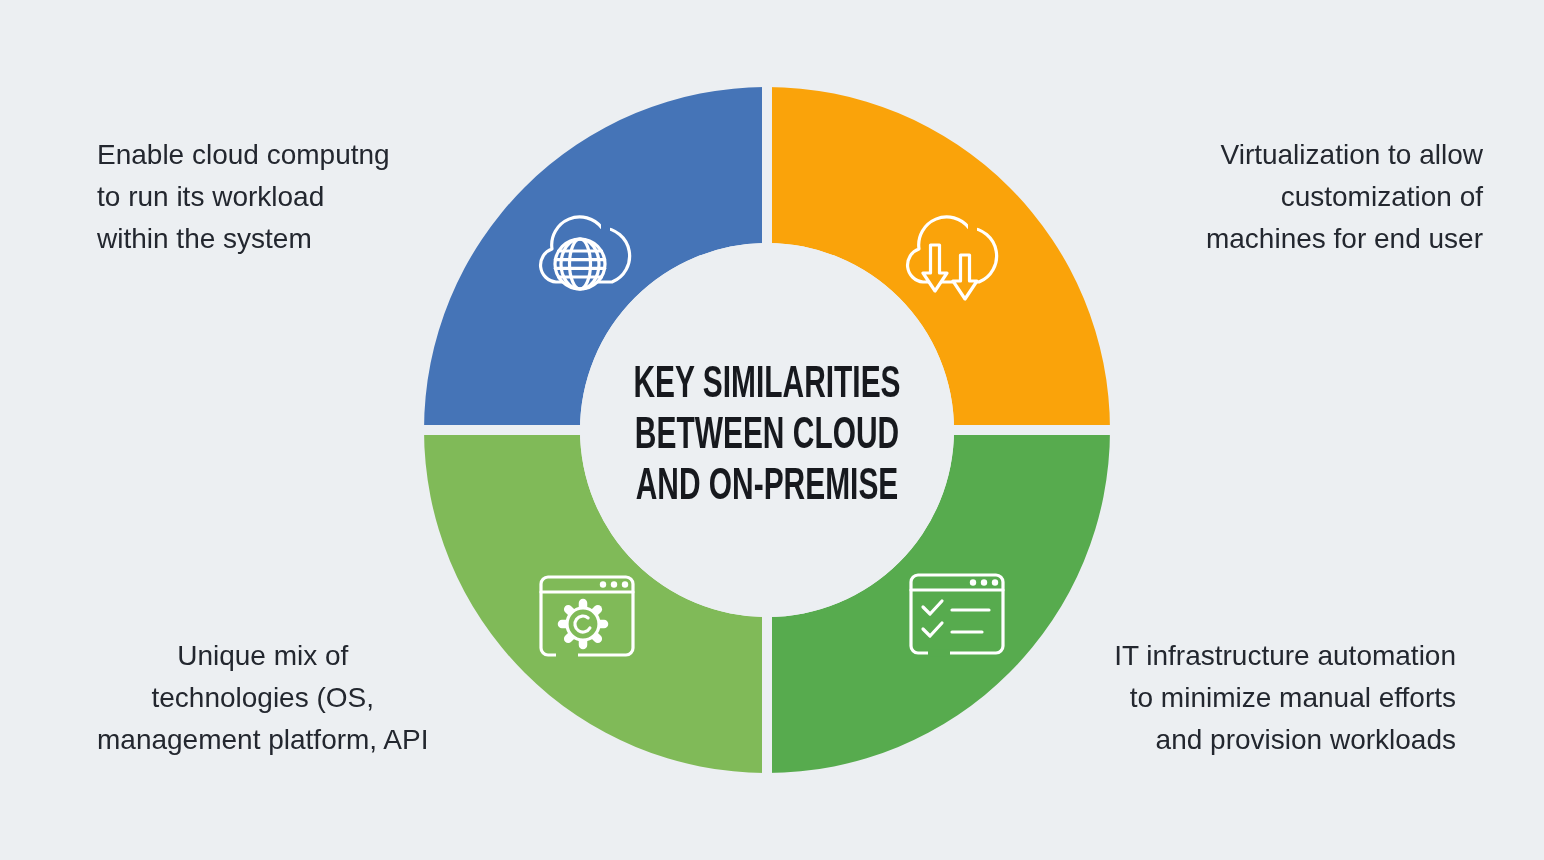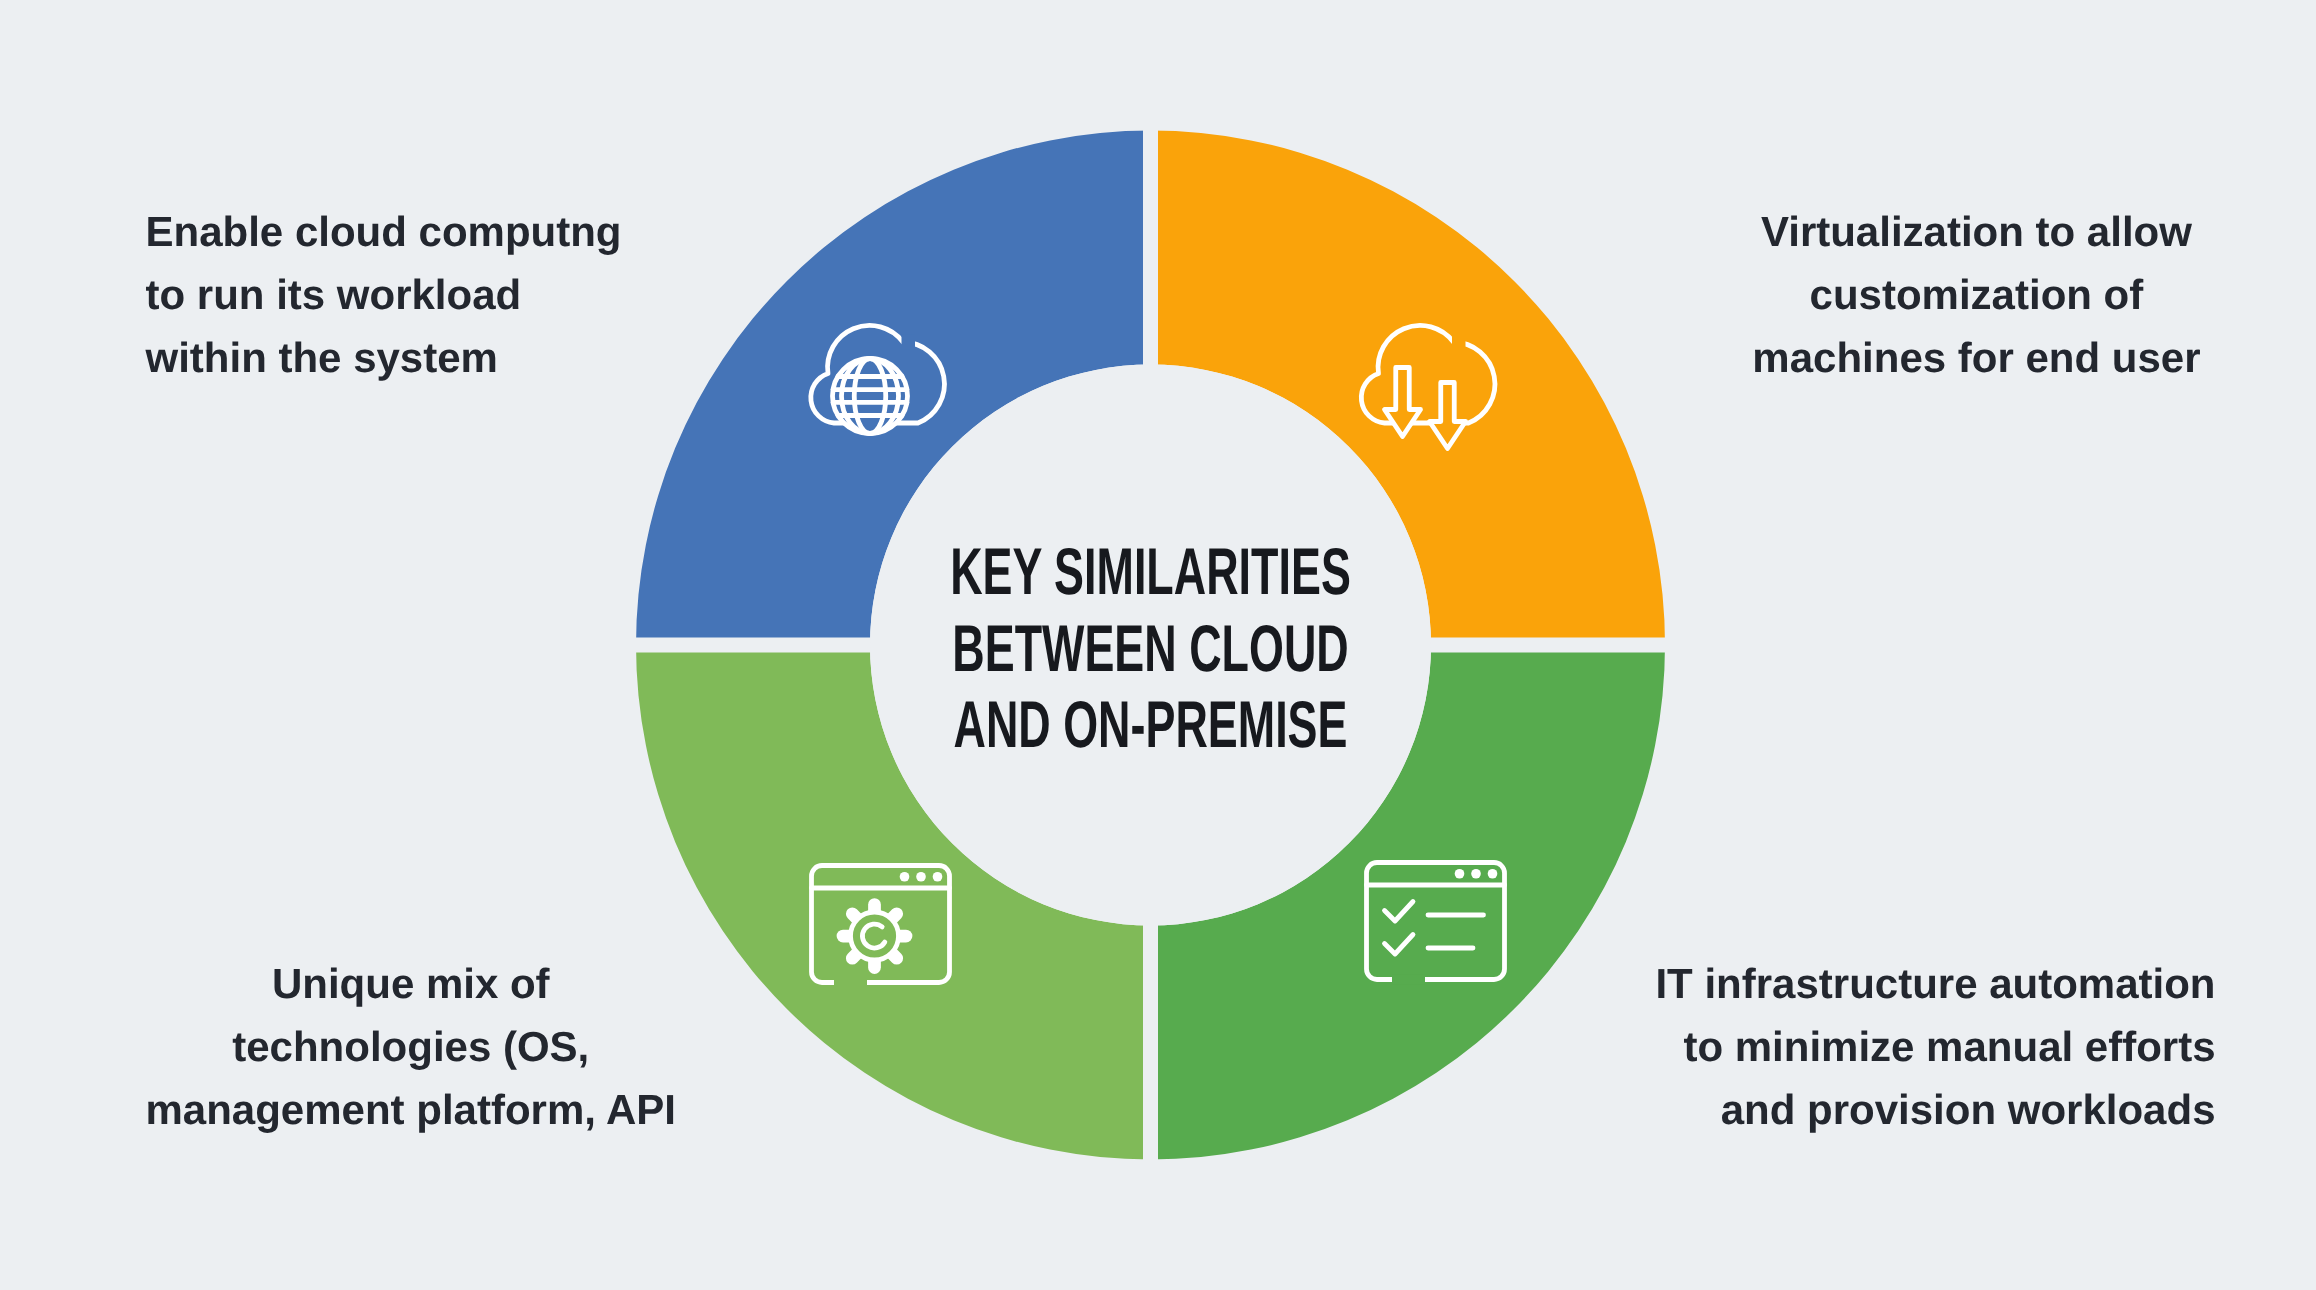--- a/index.html
+++ b/index.html
@@ -24,26 +24,26 @@
     top: 80px;
     width: 700px;
     height: 700px;
   }
   .corner-label {
     position: absolute;
     font-size: 28px;
     line-height: 42px;
     color: #23272F;
     white-space: pre-line;
-    font-weight: 700;
+    font-weight: 400;
   }
   .corner-label.tl { left: 97px;  top: 134px; text-align: left; }
-  .corner-label.tr { right: 77px; top: 134px; text-align: center; }
+  .corner-label.tr { right: 61px; top: 134px; text-align: right; }
   .corner-label.bl { left: 97px;  top: 635px; text-align: center; }
-  .corner-label.br { right: 67px; top: 635px; text-align: right; }
+  .corner-label.br { right: 88px; top: 635px; text-align: right; }
   .center-title {
     position: absolute;
     left: 542px;
     top: 356px;
     width: 450px;
     text-align: center;
     font-size: 44px;
     line-height: 51px;
     font-weight: 700;
     color: #17191E;

